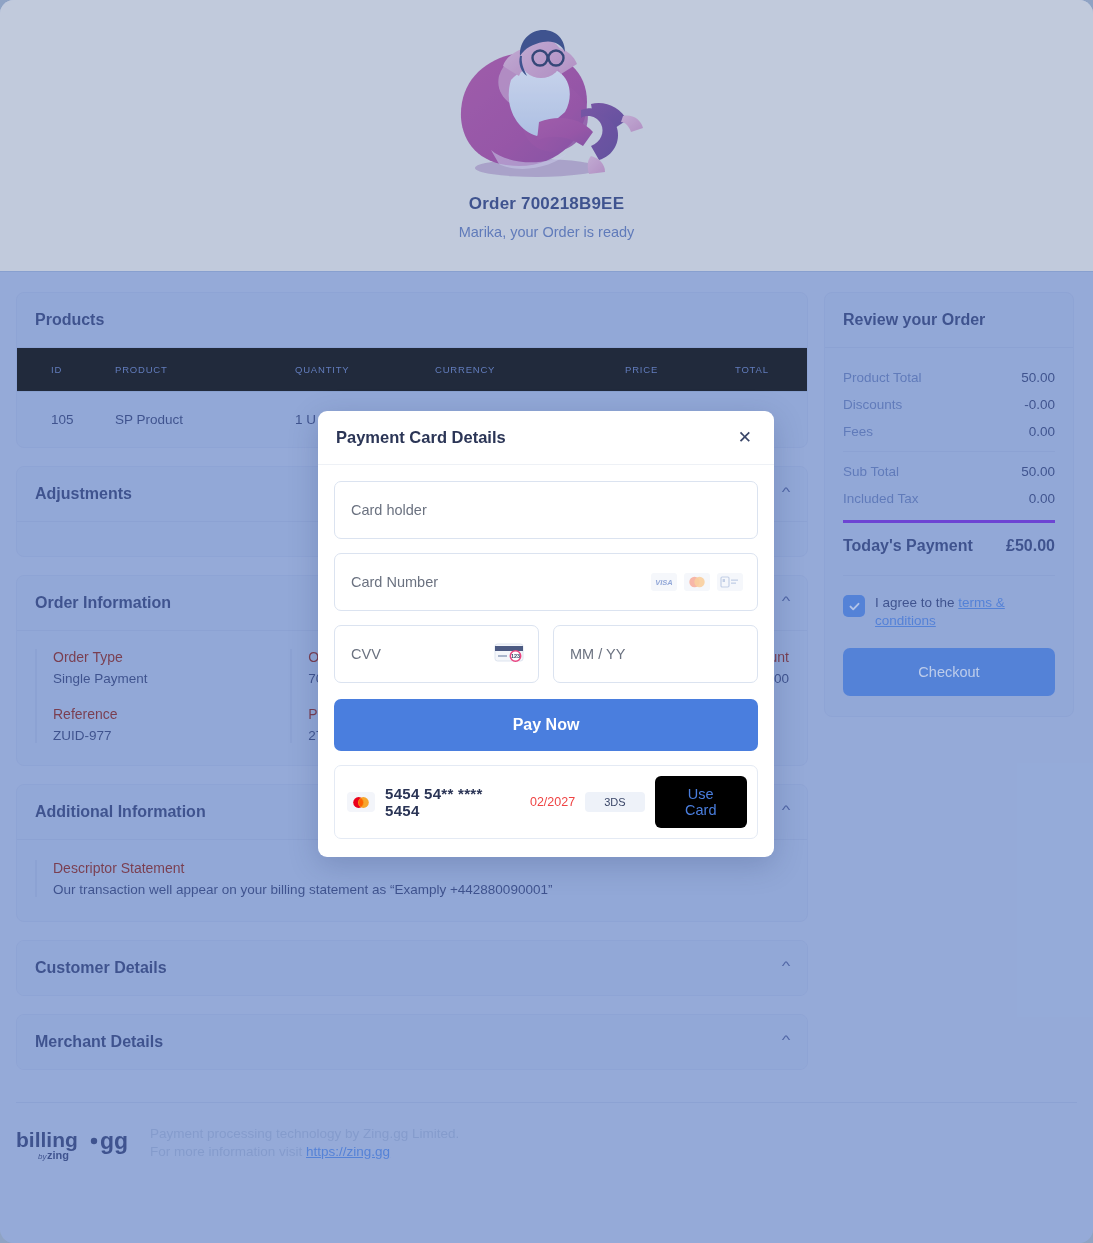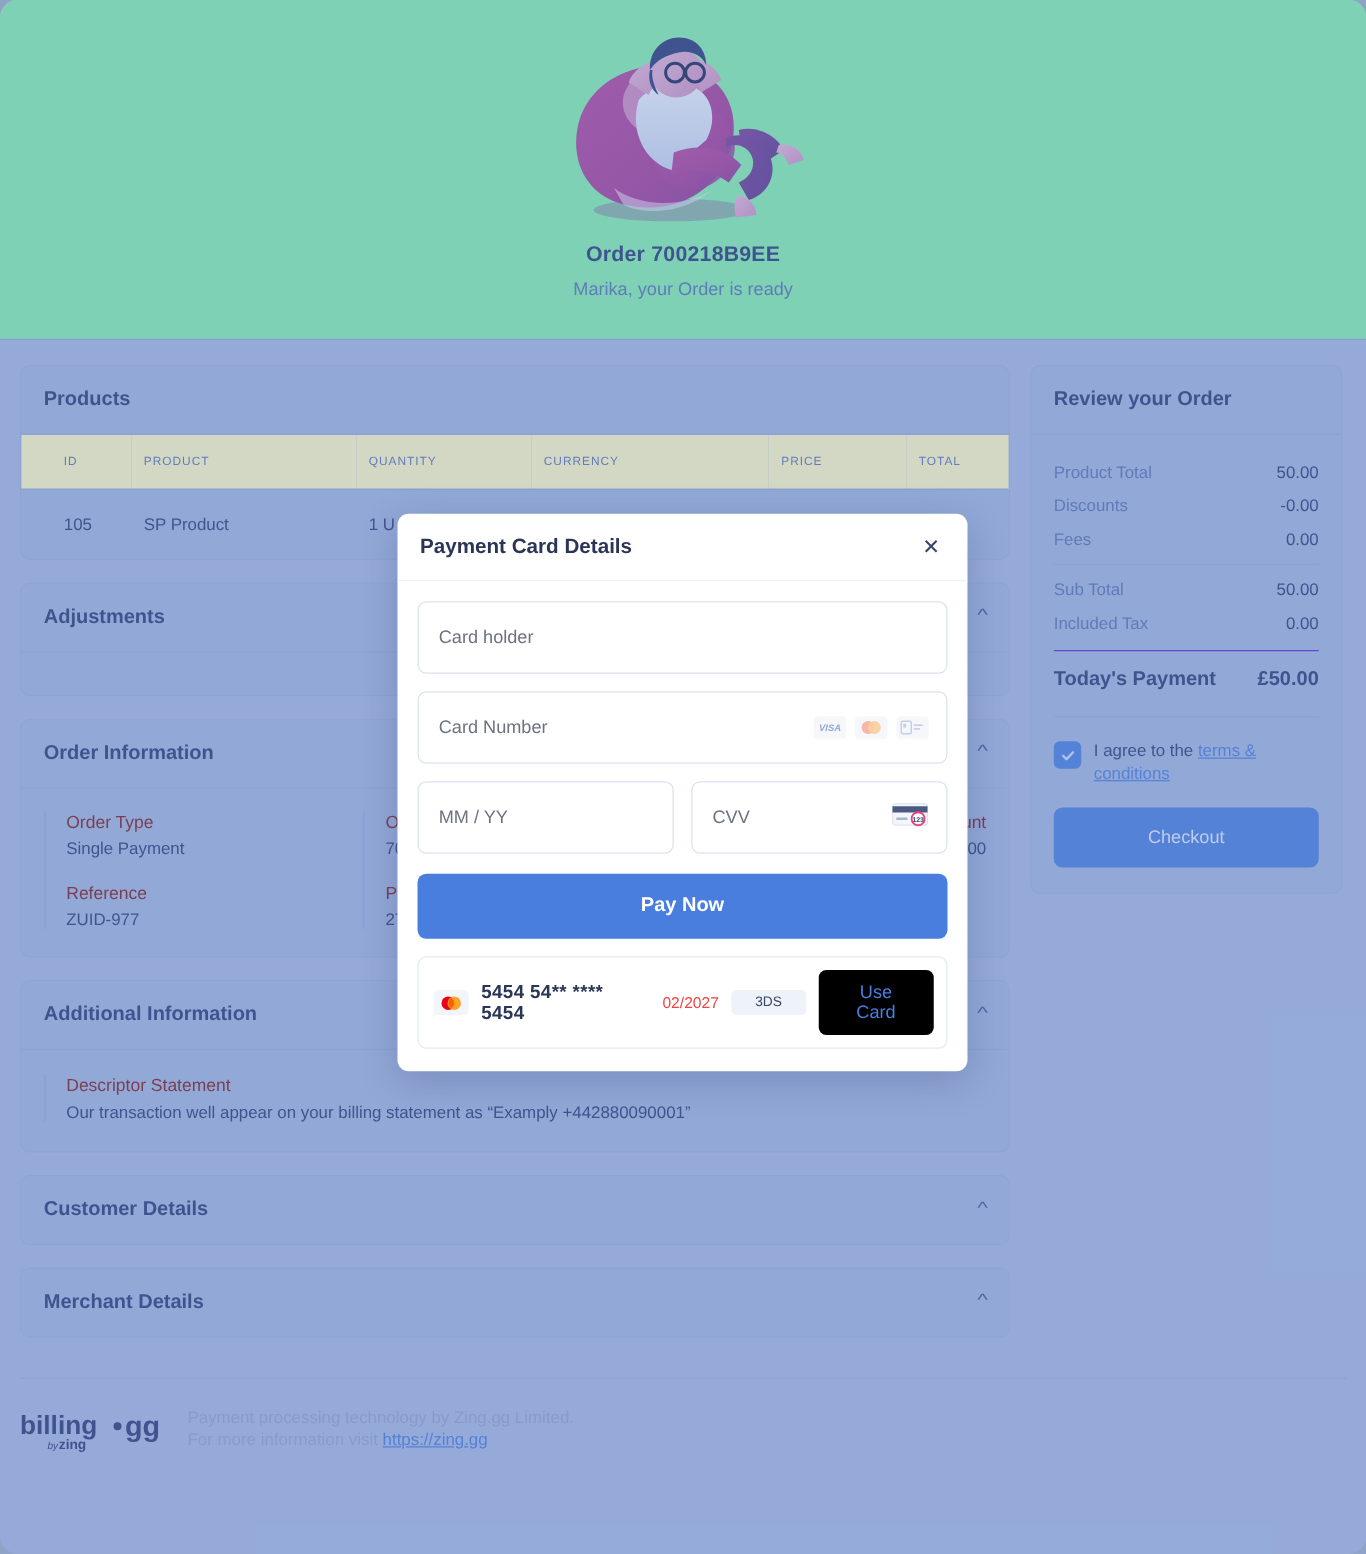--- a/index.html
+++ b/index.html
@@ -31,21 +31,21 @@
     inset: 0;
     background: rgba(108,140,200,0.30);
     z-index: 50;
     pointer-events: none;
   }
 
   
   .hero {
     position: relative;
     height: 272px;
-    background: #86efac;
+    background: #e5e5e5;
     border-bottom: 1px solid #94a9d3;
     display: flex;
     flex-direction: column;
     align-items: center;
     justify-content: flex-start;
     padding-top: 18px;
   }
   .hero-illustration {
     width: 212px;
     height: 168px;
@@ -102,21 +102,21 @@
     transform: scaleX(1.4);
   }
   .card-body { padding: 0; }
 
   
   table.products {
     width: 100%;
     border-collapse: collapse;
   }
   table.products thead th {
-    background: #fef9c3;
+    background: #000000;
     font-size: 9.5px;
     font-weight: normal;
     letter-spacing: .8px;
     color: #5d76b8;
     text-align: left;
     padding: 16px 10px;
     border-bottom: 1px solid #94a9d3;
   }
   table.products thead th:first-child { padding-left: 34px; }
   table.products tbody td {
@@ -171,21 +171,21 @@
     display: flex;
     justify-content: space-between;
     align-items: center;
     padding: 6px 0;
     font-size: 13.5px;
   }
   .sum-label { color: #5b74b5; }
   .sum-val { color: #2c3c77; }
   .sum-row.divider-top { border-top: 1px solid #9aacd8; margin-top: 6px; padding-top: 12px; }
   .sum-row.total {
-    border-top: 1px solid #6d28d9;
+    border-top: 3px solid #6d28d9;
     margin-top: 8px;
     padding-top: 14px;
     font-size: 16px;
     font-weight: bold;
     text-align: right;
   }
   .sum-row.total .sum-label,
   .sum-row.total .sum-val { color: #2c3c77; }
 
   .terms-wrap {
@@ -638,36 +638,36 @@
               <rect x="2.6" y="4" width="2.4" height="3" fill="#c3cfe6"></rect>
               <rect x="11" y="4.5" width="7" height="1.3" fill="#c3cfe6"></rect>
               <rect x="11" y="7.5" width="5" height="1.3" fill="#c3cfe6"></rect>
             </svg>
           </span>
         </span>
       </div>
 
       <div class="row2">
         <div class="field">
-          <span class="field-ph">MM / YY</span>
-        </div>
-        <div class="field">
           <span class="field-ph">CVV</span>
           <span class="field-icons">
             <span>
               <svg width="30" height="21" viewBox="0 0 30 21">
                 <rect x="1" y="2" width="28" height="17" rx="2.5" fill="#f4f6fa" stroke="#dde4ef" stroke-width="1"></rect>
                 <rect x="1" y="4" width="28" height="5" fill="#4c5a82"></rect>
                 <rect x="4" y="13" width="9" height="2" fill="#aab6cc"></rect>
                 <circle cx="21.5" cy="14" r="5.2" fill="#fff" stroke="#e8437f" stroke-width="1.5"></circle>
                 <text x="21.5" y="16.4" text-anchor="middle" font-family="Liberation Sans, sans-serif" font-size="5.5" font-weight="bold" fill="#3a4668">123</text>
               </svg>
             </span>
           </span>
         </div>
+        <div class="field">
+          <span class="field-ph">MM / YY</span>
+        </div>
       </div>
 
       <button class="pay-btn">Pay Now</button>
 
       <div class="saved-card">
         <span class="mc-chip">
           <svg width="20" height="13" viewBox="0 0 20 13">
             <circle cx="7.6" cy="6.5" r="5.4" fill="#eb001b"></circle>
             <circle cx="12.4" cy="6.5" r="5.4" fill="#f79e1b" opacity="0.92"></circle>
             <path d="M10 2.2 a5.4 5.4 0 0 0 0 8.6 a5.4 5.4 0 0 0 0 -8.6" fill="#ff5f00"></path>

